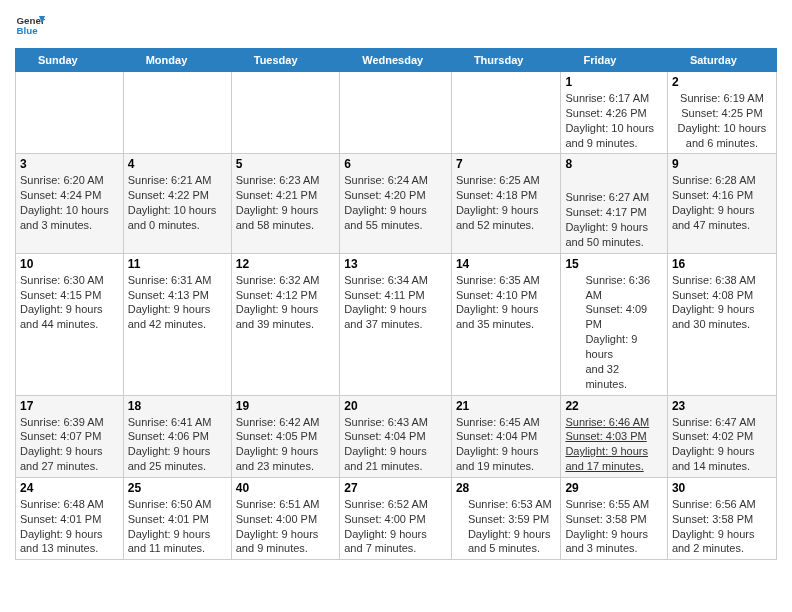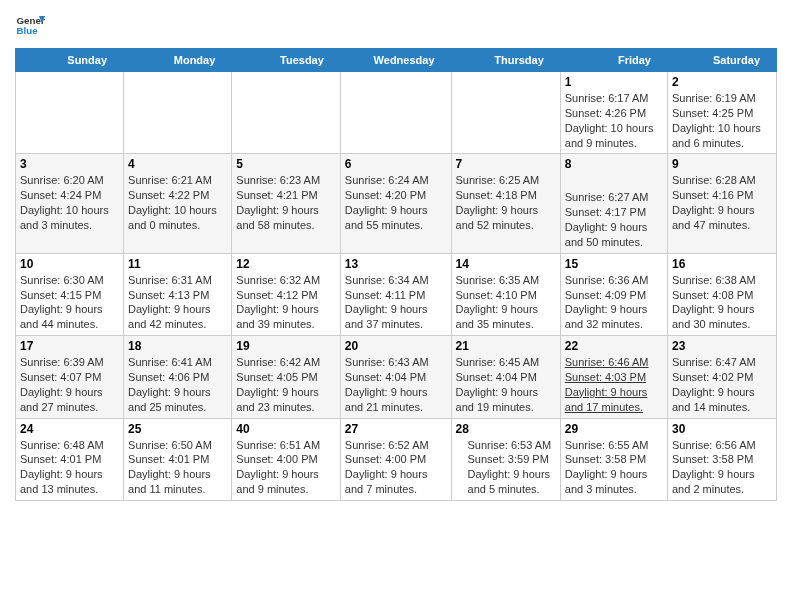--- a/index.html
+++ b/index.html
@@ -44,22 +44,22 @@
     .calendar {
       width: 100%;
       border-collapse: collapse;
       font-size: 10px;
     }
     .calendar thead tr th {
       background: #2a7fc1;
       color: #fff;
       font-size: 11px;
       font-weight: bold;
-      padding: 5px 16px;
-      text-align: right;
+      padding: 5px 22px;
+      text-align: left;
       border: 1px solid #2a7fc1;
     }
     .calendar tbody tr td {
       border: 1px solid #ccc;
       vertical-align: top;
       padding: 3px 4px;
       width: 113px;
       min-height: 75px;
       height: 75px;
       background: #fff;
@@ -121,21 +121,21 @@
           <td class="empty-cell"></td>
           <td>
             <span class="day-number">1</span>
             <div class="day-info" style="white-space: pre-line;">Sunrise: 6:17 AM
 Sunset: 4:26 PM
 Daylight: 10 hours
 and 9 minutes.</div>
           </td>
           <td>
             <span class="day-number">2</span>
-            <div class="day-info" style="white-space: pre-line;">Sunrise: 6:19 AM
+            <div class="day-info" style="white-space: pre-line; text-align: center;">Sunrise: 6:19 AM
 Sunset: 4:25 PM
 Daylight: 10 hours
 and 6 minutes.</div>
           </td>
         </tr>
         <tr>
           <td>
             <span class="day-number">3</span>
             <div class="day-info" style="white-space: pre-line;">Sunrise: 6:20 AM
 Sunset: 4:24 PM
@@ -216,21 +216,21 @@
           </td>
           <td>
             <span class="day-number">14</span>
             <div class="day-info" style="white-space: pre-line;">Sunrise: 6:35 AM
 Sunset: 4:10 PM
 Daylight: 9 hours
 and 35 minutes.</div>
           </td>
           <td>
             <span class="day-number">15</span>
-            <div class="day-info" style="white-space: pre-line;">Sunrise: 6:36 AM
+            <div class="day-info" style="white-space: pre-line; margin-left: 20px;">Sunrise: 6:36 AM
 Sunset: 4:09 PM
 Daylight: 9 hours
 and 32 minutes.</div>
           </td>
           <td>
             <span class="day-number">16</span>
             <div class="day-info" style="white-space: pre-line;">Sunrise: 6:38 AM
 Sunset: 4:08 PM
 Daylight: 9 hours
 and 30 minutes.</div>

